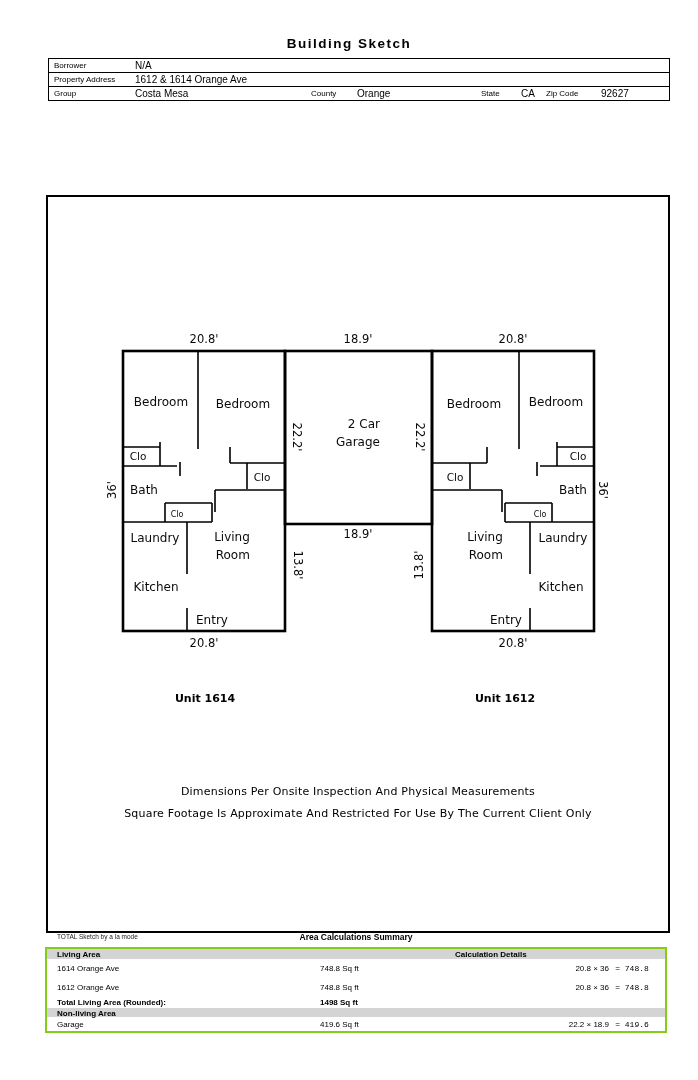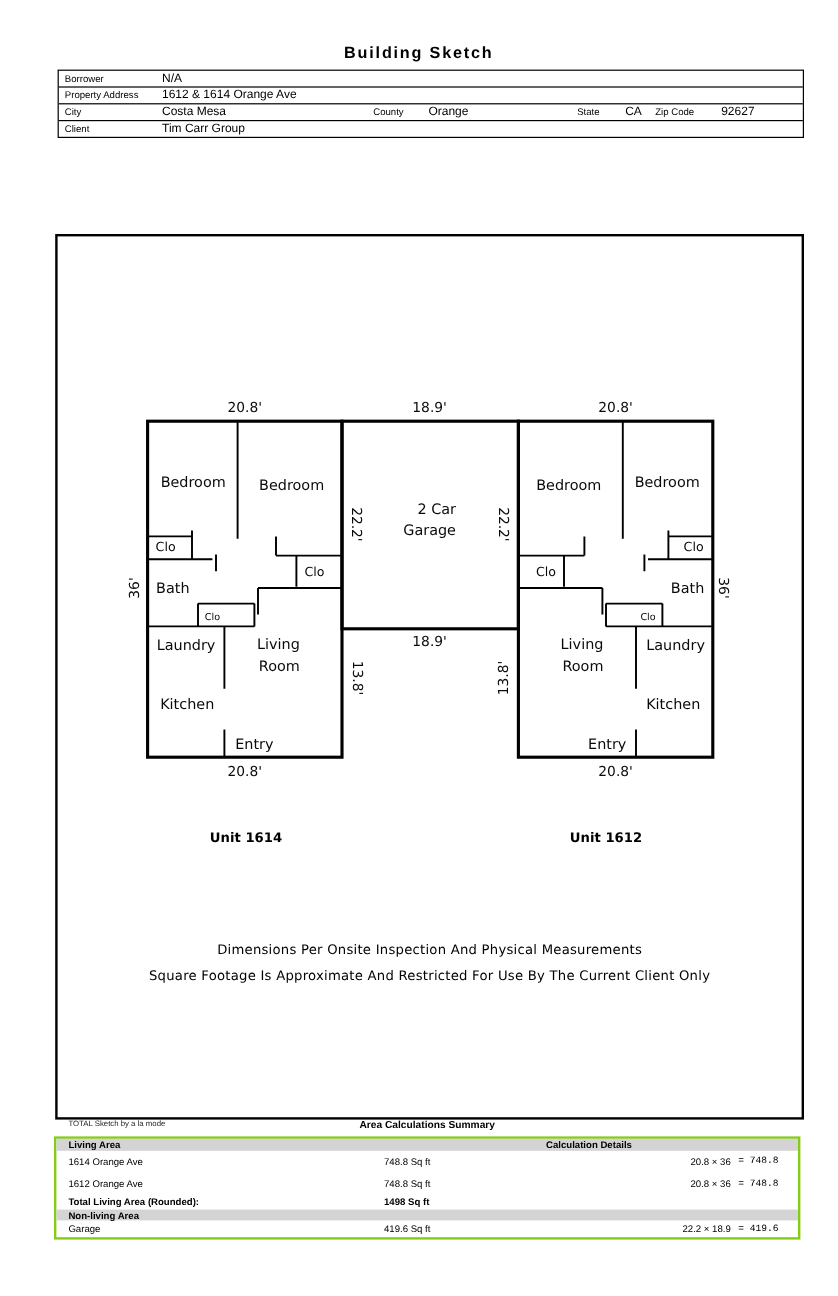--- a/index.html
+++ b/index.html
@@ -59,32 +59,28 @@
 <div class="form-table">
   <div class="form-row">
     <span class="f-label" style="left:5px">Borrower</span>
     <span class="f-value" style="left:70px">N/A</span>
   </div>
   <div class="form-row">
     <span class="f-label" style="left:5px">Property Address</span>
     <span class="f-value" style="left:70px">1612 &amp; 1614 Orange Ave</span>
   </div>
   <div class="form-row">
-    <span class="f-label" style="left:5px">City</span>
+    <span class="f-label" style="left:5px">Group</span>
     <span class="f-value" style="left:70px">Costa Mesa</span>
     <span class="f-label" style="left:262px">County</span>
     <span class="f-value" style="left:292px">Orange</span>
     <span class="f-label" style="left:432px">State</span>
     <span class="f-value" style="left:456px">CA</span>
     <span class="f-label" style="left:497px">Zip Code</span>
     <span class="f-value" style="left:536px">92627</span>
-  </div>
-  <div class="form-row">
-    <span class="f-label" style="left:5px">Client</span>
-    <span class="f-value" style="left:70px">Tim Carr Group</span>
   </div>
 </div>
 
 <div class="sketch">
 
   <svg width="620" height="730" viewBox="48 197 620 730">
 
     <g fill="none" stroke="#000" stroke-width="2.6">
       <rect x="123" y="351" width="162" height="280"></rect>
       <rect x="432" y="351" width="162" height="280"></rect>

